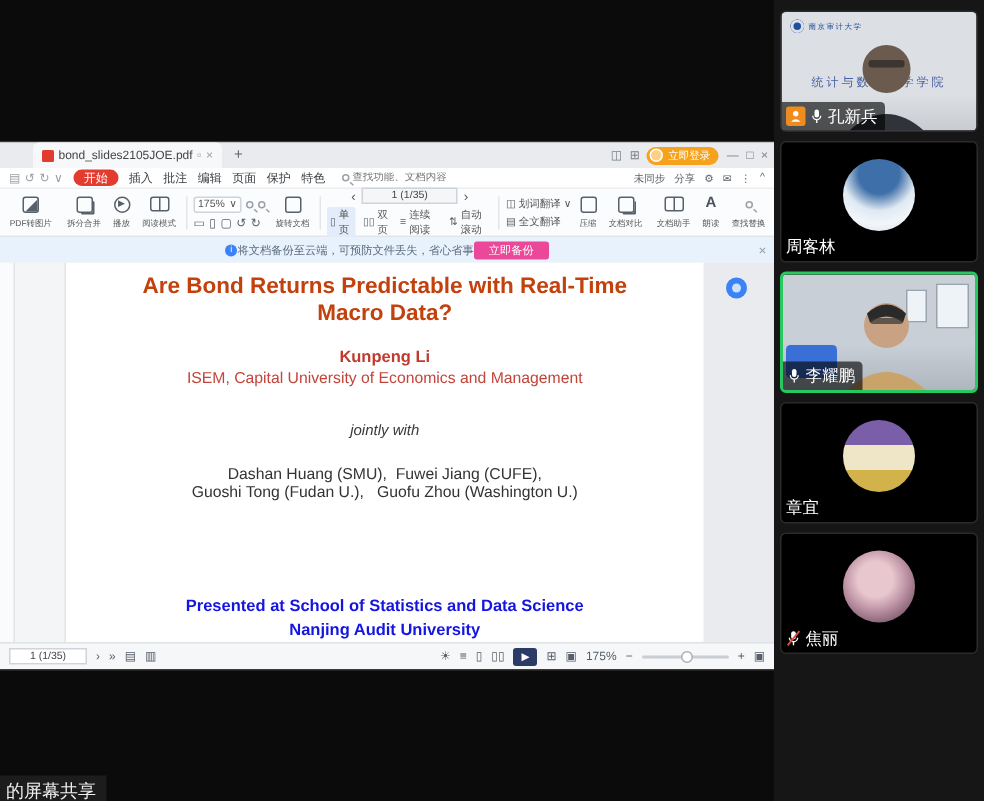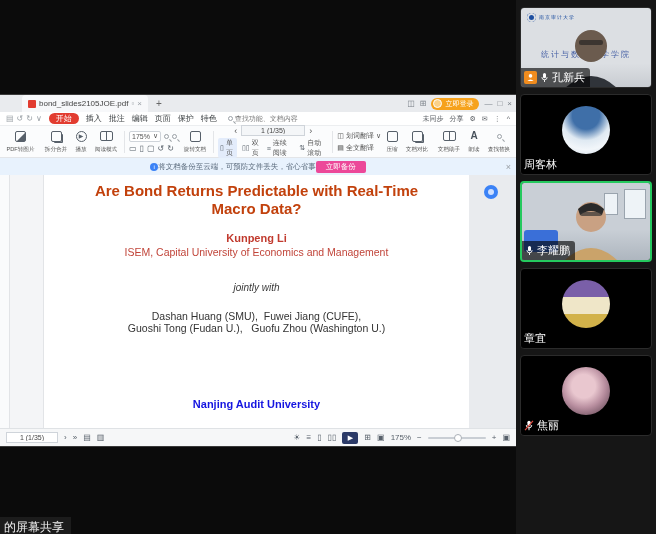--- a/index.html
+++ b/index.html
@@ -297,20 +297,21 @@
           <div class="sl-title" data-interactable="false">
             <div>Are Bond Returns Predictable with Real-Time</div>
             <div>Macro Data?</div>
           </div>
           <div class="sl-author" data-interactable="false">Kunpeng Li</div>
           <div class="sl-affil" data-interactable="false">ISEM, Capital University of Economics and Management</div>
           <div class="sl-jointly" data-interactable="false">jointly with</div>
           <div class="sl-coauth" data-interactable="false">Dashan Huang (SMU),  Fuwei Jiang (CUFE),</div>
           <div class="sl-coauth" data-interactable="false">Guoshi Tong (Fudan U.),   Guofu Zhou (Washington U.)</div>
           <div class="sl-venue" data-interactable="false">
+            <div>Presented at School of Statistics and Data Science</div>
             <div>Nanjing Audit University</div>
           </div>
         </div>
         <div class="float-assist" data-interactable="true"></div>
 
       </div>
 
       <div class="statusbar" data-interactable="false">
         <input data-interactable="true" value="1 (1/35)" style="">
         <span data-interactable="true">›</span>

